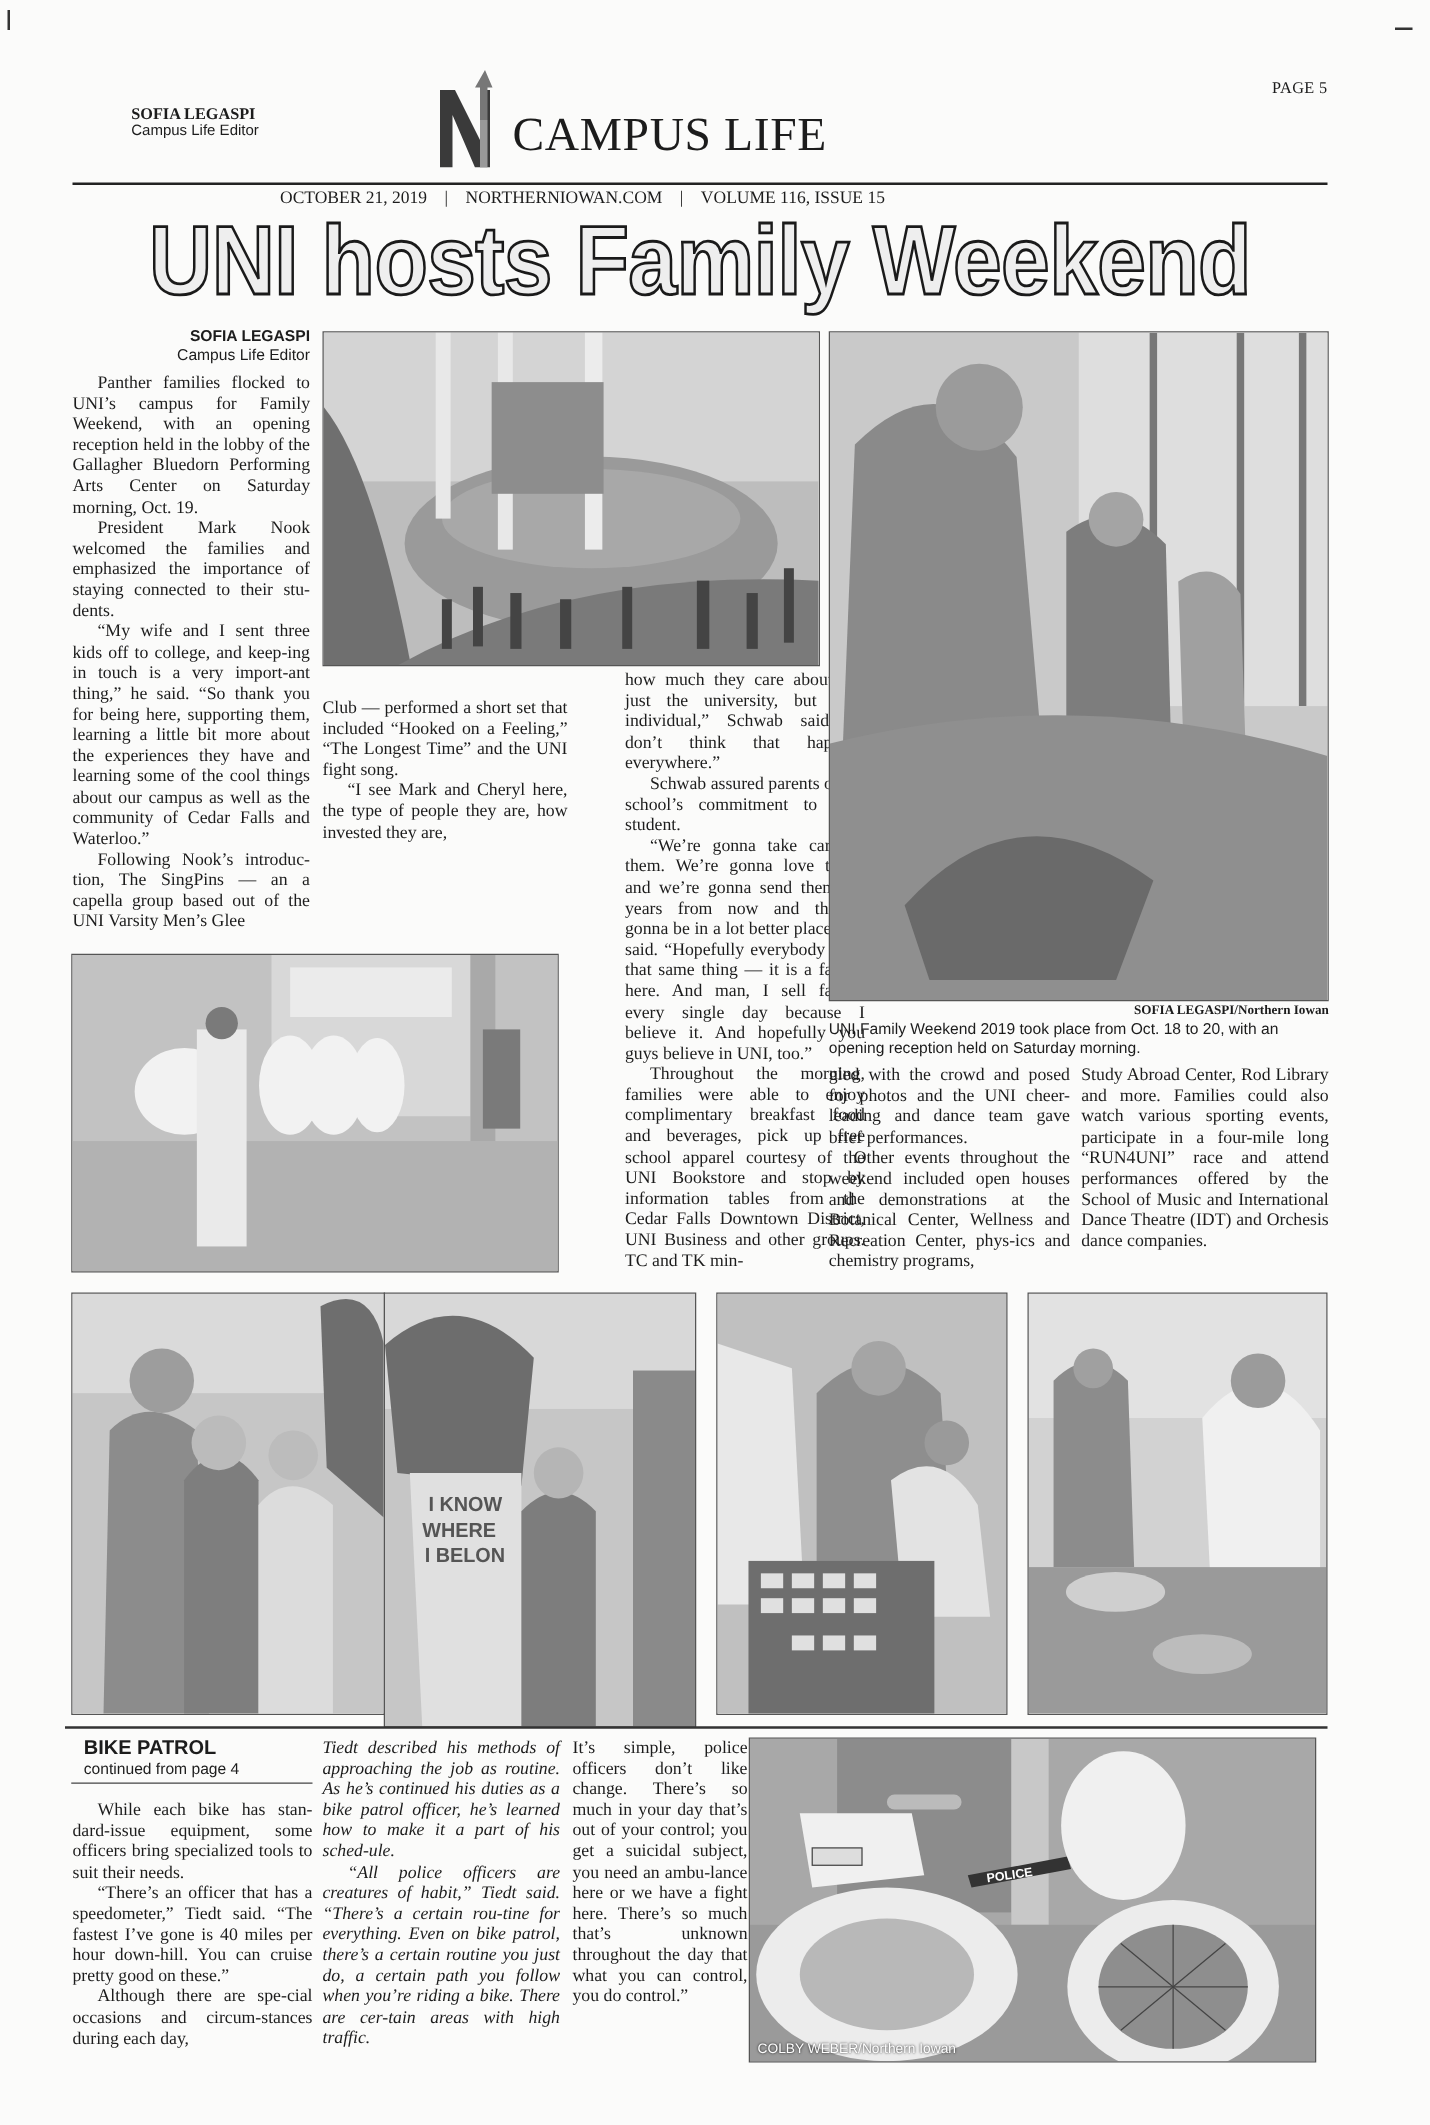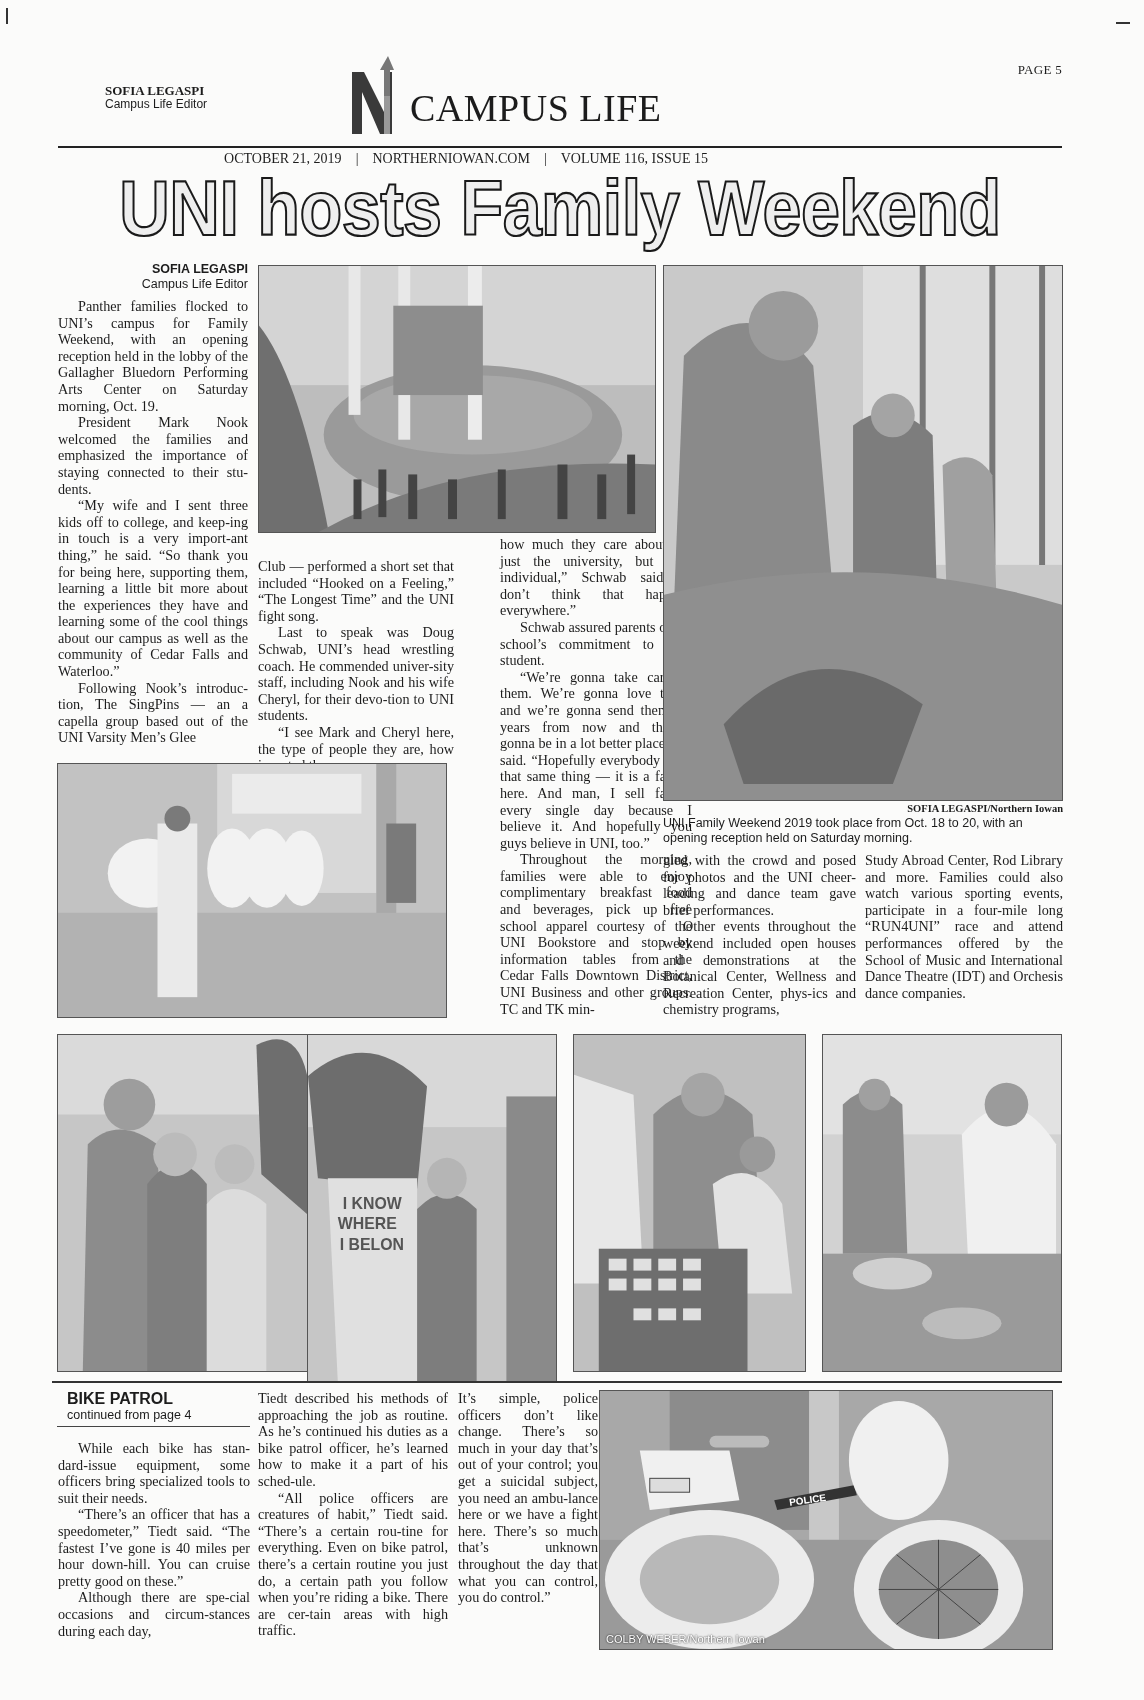--- a/index.html
+++ b/index.html
@@ -89,21 +89,20 @@
         <rect x="240" y="205" width="8" height="50"></rect>
         <rect x="300" y="200" width="10" height="55"></rect>
       <rect x="340" y="210" width="9" height="45"></rect>
         <rect x="370" y="190" width="8" height="60"></rect>
     </g>
   </svg>
 </div>
 
 <div class="abs col" style="left:258px; top:558px; width:196px;">
   <p style="text-indent:0">Club — performed a short set that included “Hooked on a Feeling,” “The Longest Time” and the UNI fight song.</p>
-  <p>Last to speak was Doug Schwab, UNI’s head wrestling coach. He commended univer-sity staff, including Nook and his wife Cheryl, for their devo-tion to UNI students.</p>
   <p>“I see Mark and Cheryl here, the type of people they are, how invested they are,</p>
 </div>
 
 <div class="abs col" style="left:460px; top:536px; width:192px;margin-left:40px;">
   <p style="text-indent:0">how much they care about not just the university, but each individual,” Schwab said. “I don’t think that happens everywhere.”</p>
   <p>Schwab assured parents of the school’s commitment to each student.</p>
   <p>“We’re gonna take care of them. We’re gonna love them, and we’re gonna send them off years from now and they’re gonna be in a lot better place,” he said. “Hopefully everybody feels that same thing — it is a family here. And man, I sell family every single day because I believe it. And hopefully you guys believe in UNI, too.”</p>
   <p>Throughout the morning, families were able to enjoy complimentary breakfast food and beverages, pick up free school apparel courtesy of the UNI Bookstore and stop by information tables from the Cedar Falls Downtown District, UNI Business and other groups. TC and TK min-</p>
 </div>
 
@@ -225,21 +224,21 @@
 
 <div class="abs jump-head">
   <div class="t">BIKE PATROL</div>
   <div class="s">continued from page 4</div>
 </div>
 <div class="abs col" style="left:58px; top:1440px; width:192px;">
   <p>While each bike has stan-dard-issue equipment, some officers bring specialized tools to suit their needs.</p>
   <p>“There’s an officer that has a speedometer,” Tiedt said. “The fastest I’ve gone is 40 miles per hour down-hill. You can cruise pretty good on these.”</p>
   <p>Although there are spe-cial occasions and circum-stances during each day,</p>
 </div>
-<div class="abs col" style="left:258px; top:1390px; width:190px;">
+<div class="abs col" style="left:258px; top:1390px; width:190px;font-style:italic;">
   <p style="text-indent:0">Tiedt described his methods of approaching the job as routine. As he’s continued his duties as a bike patrol officer, he’s learned how to make it a part of his sched-ule.</p>
   <p>“All police officers are creatures of habit,” Tiedt said. “There’s a certain rou-tine for everything. Even on bike patrol, there’s a certain routine you just do, a certain path you follow when you’re riding a bike. There are cer-tain areas with high traffic.</p>
 </div>
 <div class="abs col" style="left:458px; top:1390px; width:140px;">
   <p style="text-indent:0">It’s simple, police officers don’t like change. There’s so much in your day that’s out of your control; you get a suicidal subject, you need an ambu-lance here or we have a fight here. There’s so much that’s unknown throughout the day that what you can control, you do control.”</p>
 </div>
 
 <div class="abs photo" style="left:599px; top:1390px; width:454px; height:260px;">
   <svg viewBox="0 0 454 260" preserveAspectRatio="none">
     <rect width="454" height="260" fill="#a8a8a8"></rect>

